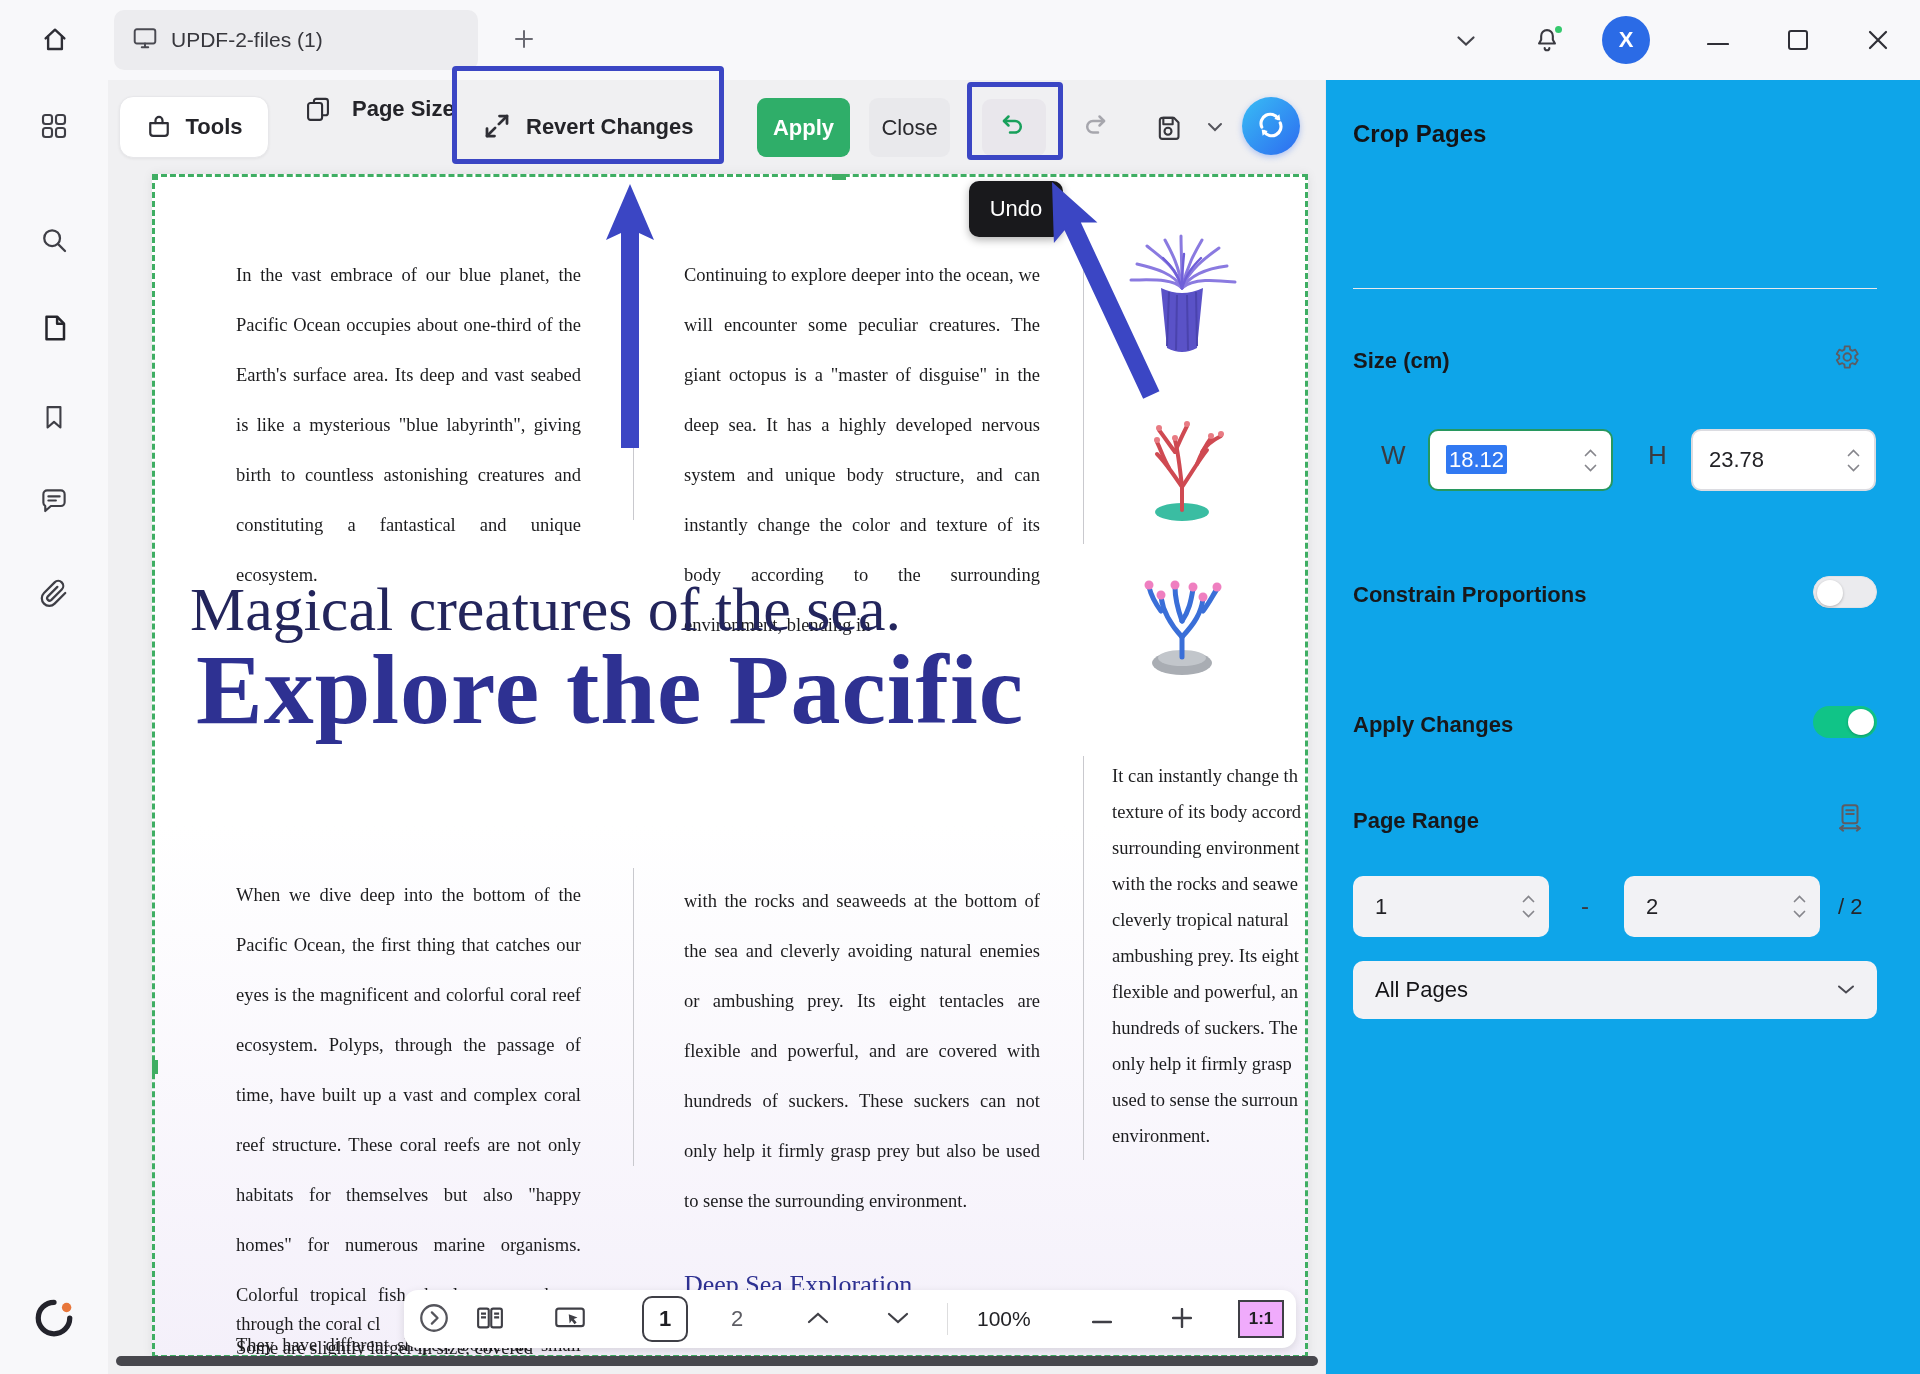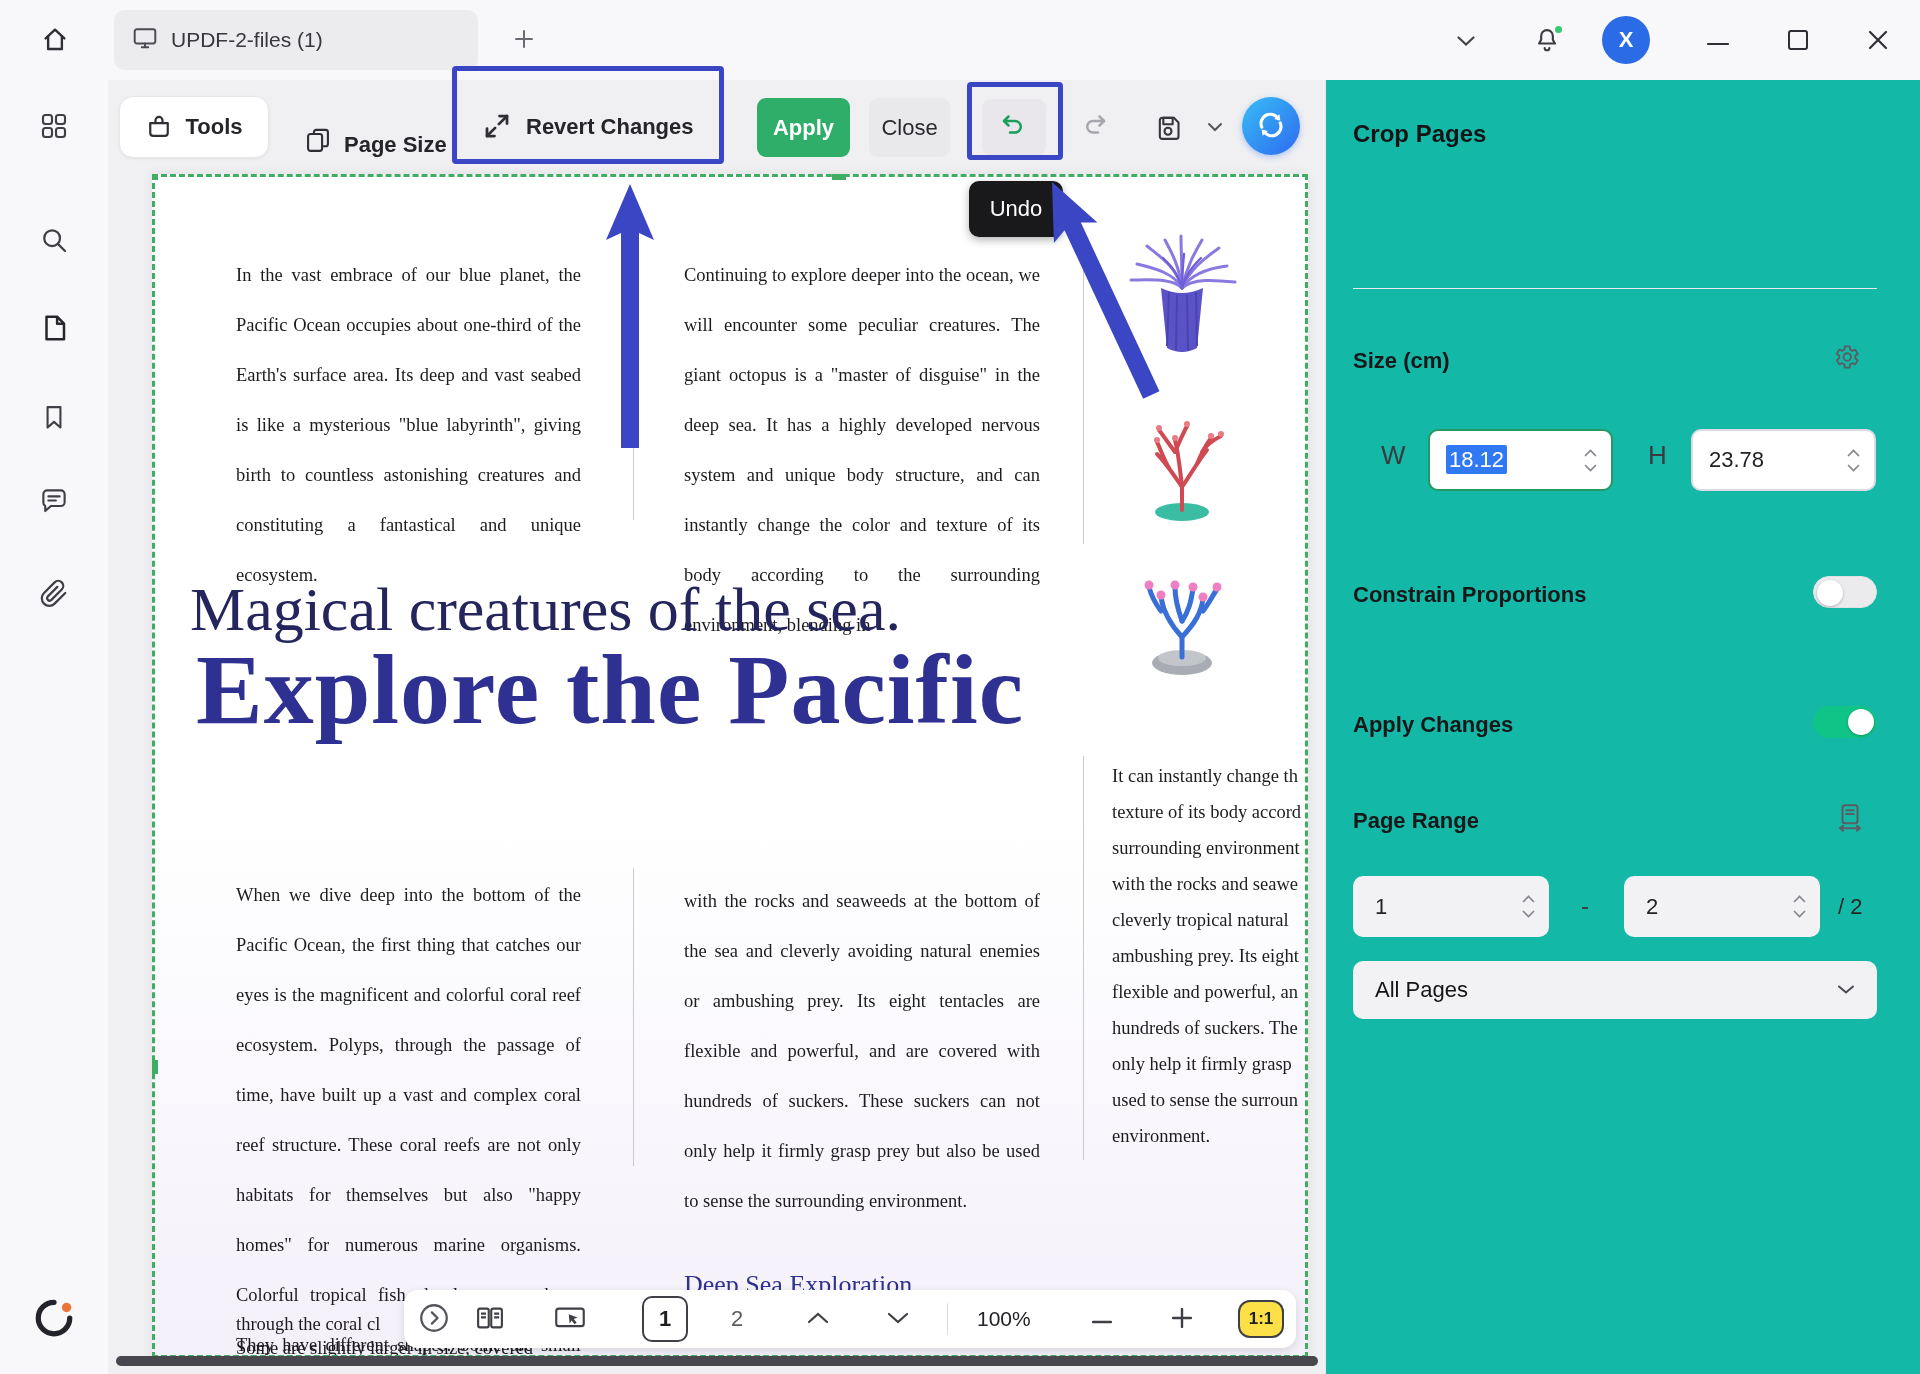--- a/index.html
+++ b/index.html
@@ -25,21 +25,21 @@
   
   .sidebar { position:absolute; left:0; top:80px; width:108px; height:1294px; background:#f8f8fa; }
   .side-btn { position:absolute; left:27px; width:54px; height:54px; }
 
   
   .workspace { position:absolute; left:108px; top:80px; width:1217px; height:1294px; background:#f0f0f2; }
 
   
   .tools-btn { left:11px; top:16px; width:150px; height:62px; background:#fff; border:1px solid #e7e7ea; border-radius:14px; box-shadow:0 1px 3px rgba(0,0,0,.06); display:flex; align-items:center; justify-content:center; gap:12px; position:absolute; cursor:pointer; }
   .tb-label { font-size:22px; font-weight:bold; color:#242429; }
-  .pagesize-btn { left:186px; top:16px; height:62px; display:flex; align-items:flex-end; gap:12px; position:absolute; cursor:pointer; background:transparent; border:none; padding:0 10px; }
+  .pagesize-btn { left:186px; top:16px; height:62px; display:flex; align-items:flex-start; gap:20px; position:absolute; cursor:pointer; background:transparent; border:none; padding:0 10px; }
   .revert-btn { left:362px; top:18px; height:58px; display:flex; align-items:center; gap:14px; position:absolute; cursor:pointer; background:transparent; border:none; padding:0 12px; }
   .apply-btn { left:649px; top:18px; width:93px; height:59px; background:#2fae69; border:none; border-radius:9px; color:#fff; font-size:22px; font-weight:600; position:absolute; cursor:pointer; }
   .close-btn { left:761px; top:18px; width:81px; height:59px; background:#e9e9ec; border:none; border-radius:9px; color:#2a2a2e; font-size:22px; position:absolute; cursor:pointer; }
   .undo-btn { left:874px; top:19px; width:64px; height:57px; background:#e9e7ec; border:none; border-radius:9px; position:absolute; }
   .redo-btn { left:954px; top:19px; width:64px; height:57px; position:absolute; }
   .save-btn { left:1032px; top:19px; width:56px; height:57px; position:absolute; }
   .save-dd { left:1090px; top:19px; width:34px; height:57px; position:absolute; }
   .ai-btn { left:1134px; top:17px; width:58px; height:58px; border-radius:50%; background:linear-gradient(135deg,#38bdf5,#2d6bf0); border:none; position:absolute; display:flex; align-items:center; justify-content:center; cursor:pointer; box-shadow:0 2px 6px rgba(45,107,240,.35); }
 
   
@@ -58,27 +58,27 @@
   .creature { position:absolute; left:955px; width:150px; text-align:center; }
 
   
   .pagerbar { position:absolute; left:296px; top:1210px; width:892px; height:58px; background:#fff; border-radius:14px; box-shadow:0 3px 10px rgba(0,0,0,.12); z-index:20; }
   .pb { position:absolute; top:0; height:58px; display:flex; align-items:center; justify-content:center; background:transparent; border:none; cursor:pointer; }
   .pg-num { width:46px; height:46px; top:6px; border-radius:10px; font-size:22px; display:flex; align-items:center; justify-content:center; position:absolute; cursor:pointer; }
   .pg-cur { border:2.5px solid #3f3f46; font-weight:bold; color:#1f1f23; background:#fff; }
   .pg-next { color:#5c5c63; }
   .pb-div { position:absolute; top:13px; width:1px; height:32px; background:#ddddde; }
   .zoom-val { position:absolute; top:0; height:58px; display:flex; align-items:center; font-size:21px; color:#232327; }
-  .ratio-btn { position:absolute; top:10px; width:46px; height:38px; border:2px solid #3f3f46; border-radius:12px; font-size:17px; font-weight:bold; color:#1f1f23; display:flex; align-items:center; justify-content:center; background:#fde047; cursor:pointer; }
+  .ratio-btn { position:absolute; top:10px; width:46px; height:38px; border:2px solid #3f3f46; border-radius:0; font-size:17px; font-weight:bold; color:#1f1f23; display:flex; align-items:center; justify-content:center; background:#f0abfc; cursor:pointer; }
 
   
   .hscroll-thumb { position:absolute; left:8px; top:1276px; width:1202px; height:10px; border-radius:5px; background:#47474d; z-index:21; cursor:grab; }
 
   
-  .panel { position:absolute; left:1325px; top:80px; width:595px; height:1294px; background:#14b8a6; border-left:1px solid #e9e9ec; }
+  .panel { position:absolute; left:1325px; top:80px; width:595px; height:1294px; background:#0ea5e9; border-left:1px solid #e9e9ec; }
   .panel-title { position:absolute; left:27px; top:40px; font-size:24px; font-weight:bold; color:#141417; }
   .dd { position:absolute; left:27px; width:524px; background:#f2f2f5; border-radius:10px; display:flex; align-items:center; padding:0 22px; justify-content:space-between; cursor:pointer; border:none; }
   .dd-mode { top:110px; height:62px; }
   .dd-all { top:881px; height:58px; }
   .dd-text { font-size:21px; color:#26262a; }
   .panel-div { position:absolute; left:27px; top:208px; width:524px; height:1px; background:#e9e9ec; }
   .sec-label { position:absolute; font-size:22px; font-weight:bold; color:#18181b; }
   .wh-label { position:absolute; font-size:26px; color:#3a3a40; }
   .field { position:absolute; height:62px; width:185px; border-radius:10px; background:#fff; display:flex; align-items:center; padding:0 14px 0 16px; justify-content:space-between; }
   .w-field { left:102px; top:349px; border:2px solid #27985f; }

